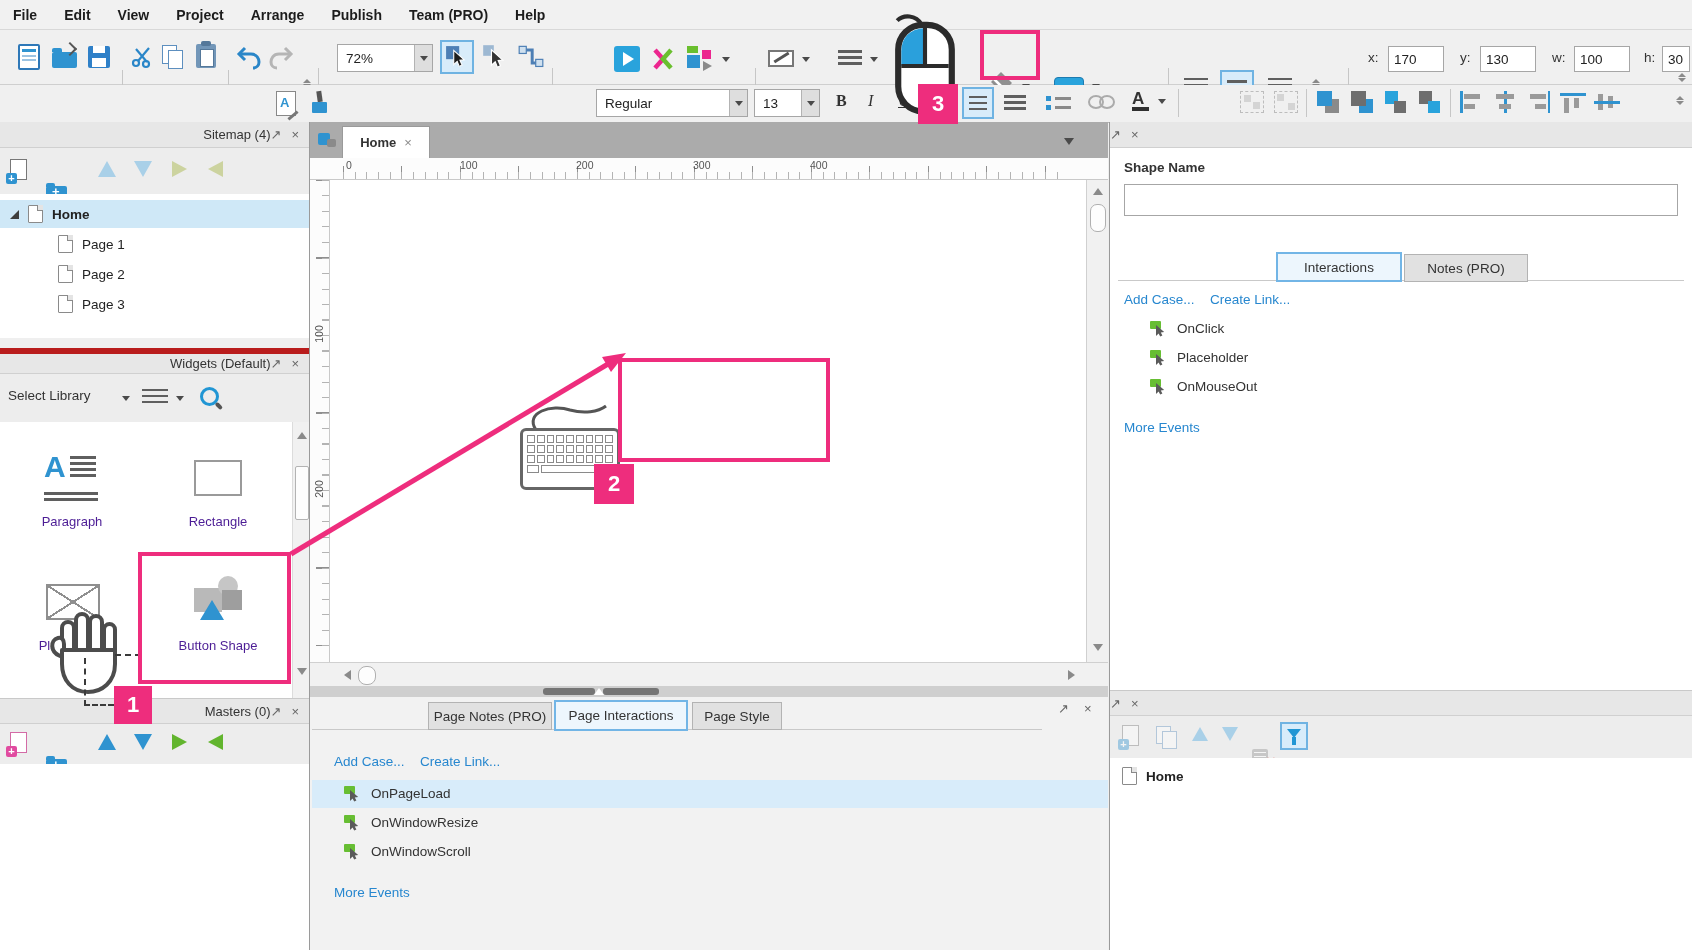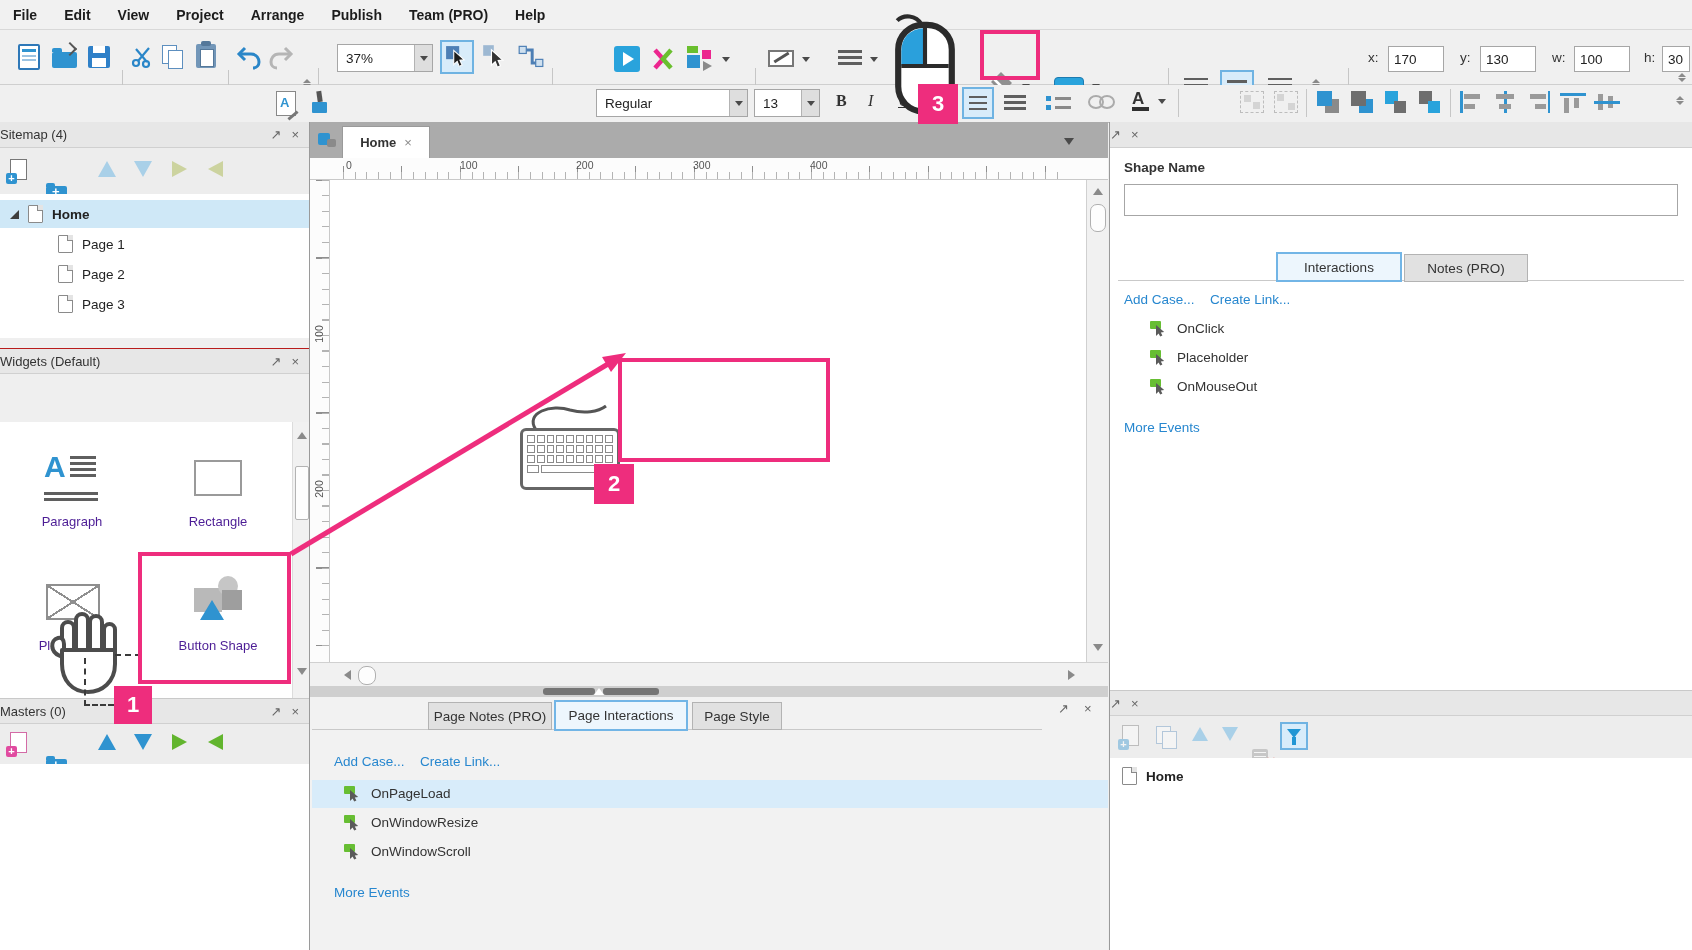--- a/index.html
+++ b/index.html
@@ -6,21 +6,21 @@
   body{font-family:"Liberation Sans",sans-serif;font-size:13px;color:#333;background:#fff}
   #app{position:relative;width:1692px;height:950px;background:#efefef;overflow:hidden}
   .abs{position:absolute}
   .sep{position:absolute;width:1px;background:#c6c6c6}
   .car{width:0;height:0;border-left:4px solid transparent;border-right:4px solid transparent;border-top:5px solid #4a4a4a;display:inline-block}
   .cbx{position:absolute;height:28px;background:#fff;border:1px solid #a6a6a6;box-sizing:border-box;display:flex;align-items:center;padding:0 22px 0 8px;font-size:13.5px;color:#222}
   .cbx .ddb{position:absolute;right:0;top:0;bottom:0;width:17px;background:#dedede;border-left:1px solid #b3b3b3;display:flex;align-items:center;justify-content:center}
   .field{position:absolute;height:26px;background:#fff;border:1px solid #a6a6a6;box-sizing:border-box;font:13.5px "Liberation Sans",sans-serif;padding:0 5px;color:#222}
   .flab{position:absolute;font-size:13.5px;color:#333}
   .ph{position:absolute;background:#e7e7e7;display:flex;align-items:center;border-bottom:1px solid #d0d0d0;box-sizing:border-box}
-  .ph .t{flex:1;text-align:left;color:#333;font-size:13px}
+  .ph .t{flex:1;text-align:right;color:#333;font-size:13px}
   .ph .a{color:#666;font-size:13px;margin-right:10px;line-height:1}
   .link{position:absolute;color:#2787cf;font-size:13.5px}
   .evt{position:absolute;display:flex;align-items:center;gap:10px;font-size:13.5px;color:#333}
   .tabb{position:absolute;display:flex;align-items:center;justify-content:center;background:#e1e1e1;border:1px solid #b3b3b3;box-sizing:border-box;font-size:13.5px;color:#333;z-index:2}
   .tabb.on{background:#edf6fd;border:2px solid #72b5e6}
   .hdl{position:absolute;width:8px;height:8px;background:#fff;border:2px solid #262626}
   .pnk{position:absolute;border:4px solid #ee2d7d;box-sizing:border-box;z-index:60}
   .plabel{position:absolute;background:#ee2d7d;color:#fff;display:flex;align-items:center;justify-content:center;font-weight:bold;font-size:22px;z-index:61;width:38px;height:38px}
   .trow{position:absolute;display:flex;align-items:center;gap:9px;font-size:13.5px;color:#222;height:28px}
   .exp{width:0;height:0;border-left:9px solid transparent;border-bottom:9px solid #3e3e3e}
@@ -120,21 +120,21 @@
           <path d="M3 8 H15 C21 8 23 13 23 16 C23 19 21 22 17 22" fill="none" stroke="#b5b5b5" stroke-width="3"></path>
         </svg>
     </div>
     <div class="dblcar" style="left:303px;top:48px">
         <i class="u"></i>
         <i class="d"></i>
       </div>
     <div class="sep" style="left:318px;top:38px;height:38px"></div>
 
     <div class="cbx" style="left:337px;top:14px;width:96px">
-      <span>37%</span>
+      <span>72%</span>
       <span class="ddb">
           <span class="car"></span>
         </span>
     </div>
 
     <div class="abs hlbox" style="left:440px;top:10px;width:34px;height:34px">
       <svg width="24" height="24" viewBox="0 0 22 22" style="margin:3px">
           <rect x="1" y="1" width="12" height="12" fill="#4d7fb5"></rect>
           <path d="M8 5 L8 18 L11.2 15 L13 19.6 L15.6 18.4 L13.7 14 L17.6 13.6 Z" fill="#1e1e1e" stroke="#fff" stroke-width="1"></path>
         </svg>
@@ -350,24 +350,31 @@
     <div class="trow" style="left:58px;top:66px">
       <span class="pg"></span>
       <span>Page 2</span>
     </div>
     <div class="trow" style="left:58px;top:96px">
       <span class="pg"></span>
       <span>Page 3</span>
     </div>
   </div>
 
-  <div class="ph" style="left:0;top:348px;width:309px;height:26px;border-top:1px solid #b91c1c">
+  <div class="ph" style="left:0;top:348px;width:309px;height:26px;border-top:6px solid #b91c1c">
     <span class="t">Widgets (Default)</span>
     <span class="a">↗</span>
     <span class="a">×</span>
+  </div>
+  <div class="abs" style="left:0;top:374px;width:309px;height:48px;background:#ededed">
+    <span class="abs" style="left:8px;top:14px;font-size:13.5px;color:#333">Select Library</span>
+    <span class="car abs" style="left:122px;top:22px"></span>
+    <div class="abs bars" style="left:142px;top:15px;width:26px;height:16px"></div>
+    <span class="car abs" style="left:176px;top:22px"></span>
+    <span class="abs mag" style="left:200px;top:13px;width:13px;height:13px"></span>
   </div>
   <div class="abs" style="left:0;top:422px;width:309px;height:276px;background:#fff">
 
     <div class="abs" style="left:292px;top:0;width:17px;height:276px;background:#f1f1f1;border-left:1px solid #dcdcdc">
       <i class="tri" style="position:absolute;left:4px;top:10px;border-left:5px solid transparent;border-right:5px solid transparent;border-bottom:7px solid #8a8a8a"></i>
       <i style="position:absolute;left:2px;top:44px;width:12px;height:52px;background:#fdfdfd;border:1px solid #b3b3b3;border-radius:2px"></i>
       <i class="tri" style="position:absolute;left:4px;top:246px;border-left:5px solid transparent;border-right:5px solid transparent;border-top:7px solid #8a8a8a"></i>
     </div>
 
     <div class="abs" style="left:44px;top:30px;width:54px;height:52px">

